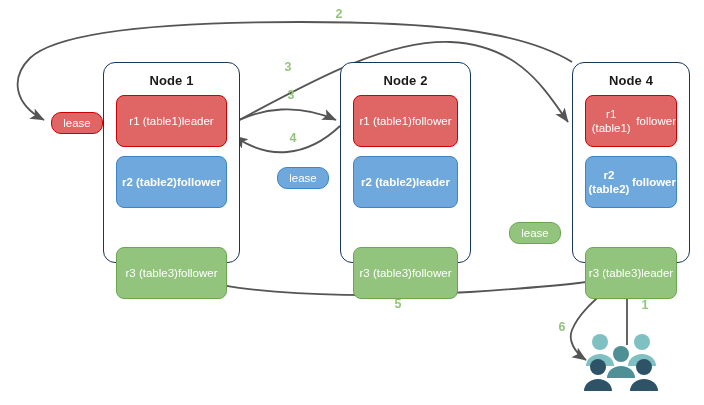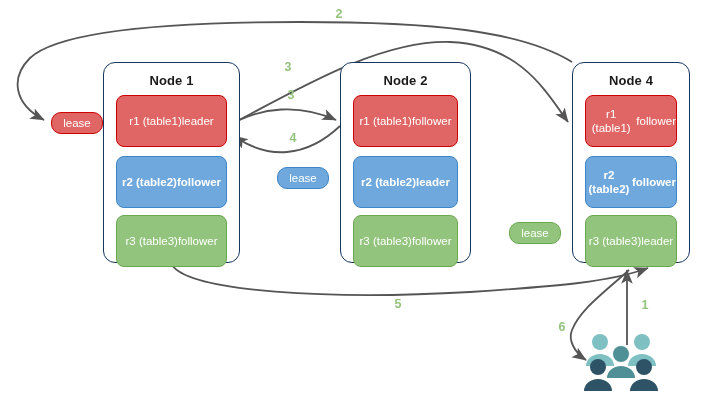--- a/index.html
+++ b/index.html
@@ -54,21 +54,21 @@
     align-items: center;
     justify-content: center;
     color: #ffffff;
     font-size: 11.5px;
     line-height: 14px;
     text-align: center;
   }
   .replica span { display: block; }
   .rep-red   { background: #e06666; border: 1.4px solid #cc0000; }
   .rep-blue  { background: #6fa8dc; border: 1.4px solid #3d85c6; font-weight: bold; }
-  .rep-green { background: #93c47d; border: 1.4px solid #6aa84f; }
+  .rep-green { background: #93c47d; border: 1.4px solid #6aa84f; margin-top: 32px; }
 
   .lease {
     position: absolute;
     box-sizing: border-box;
     border-radius: 10px;
     display: flex;
     align-items: center;
     justify-content: center;
     color: #ffffff;
     font-size: 11.5px;

